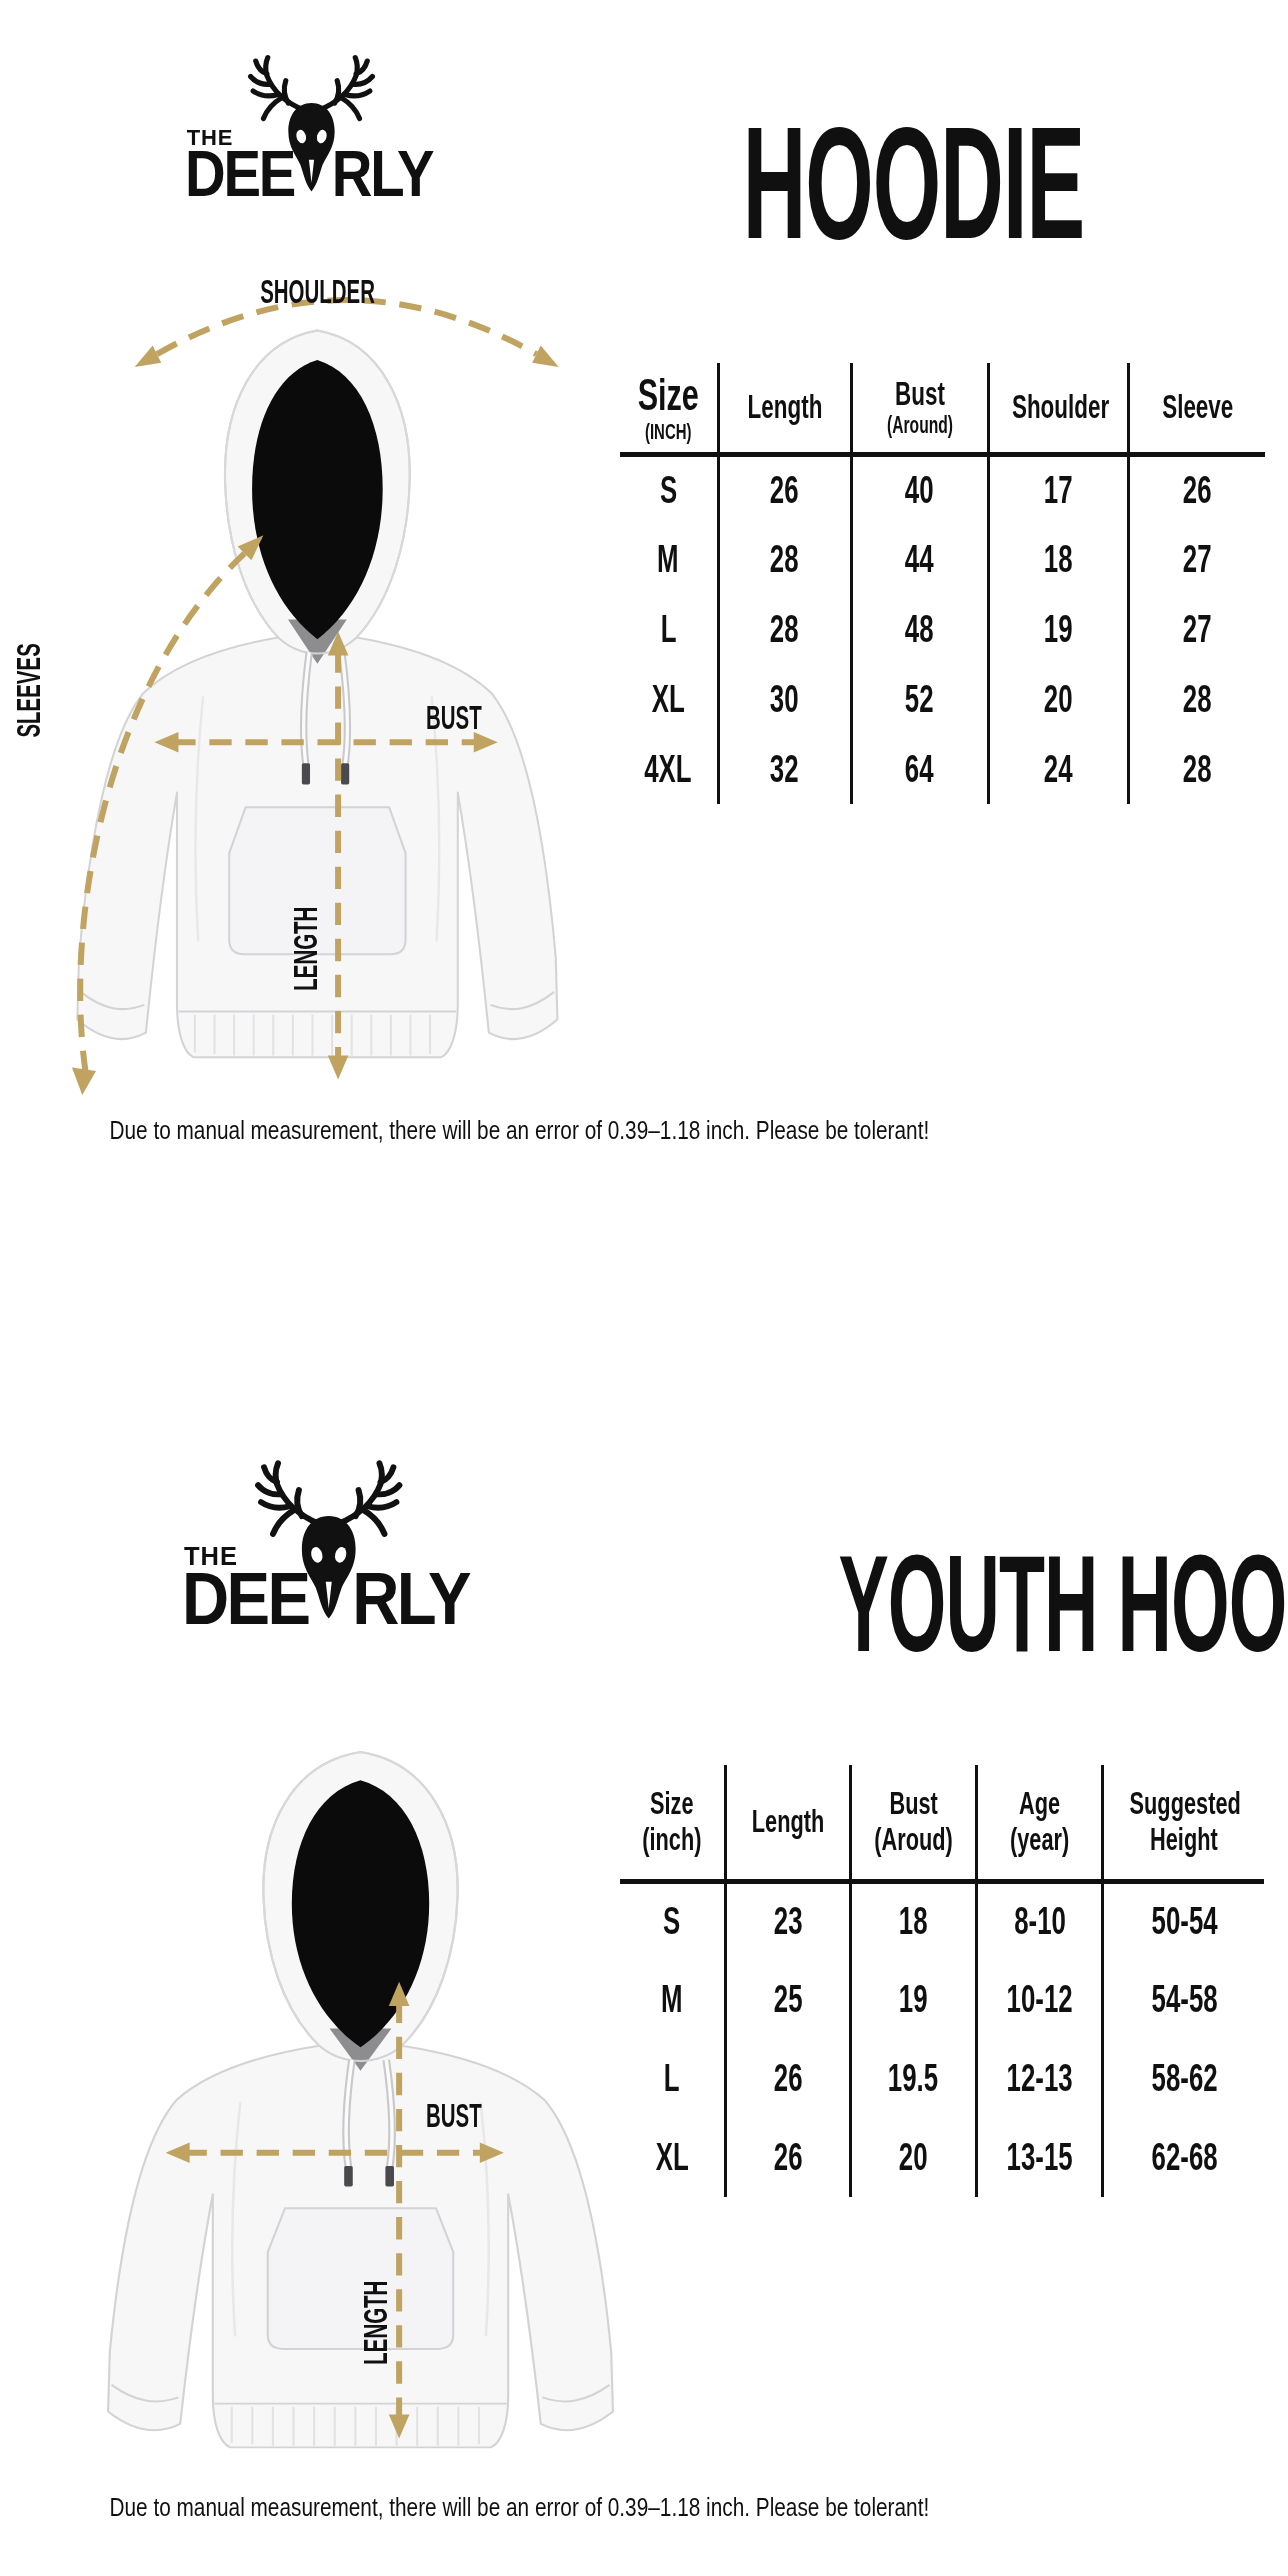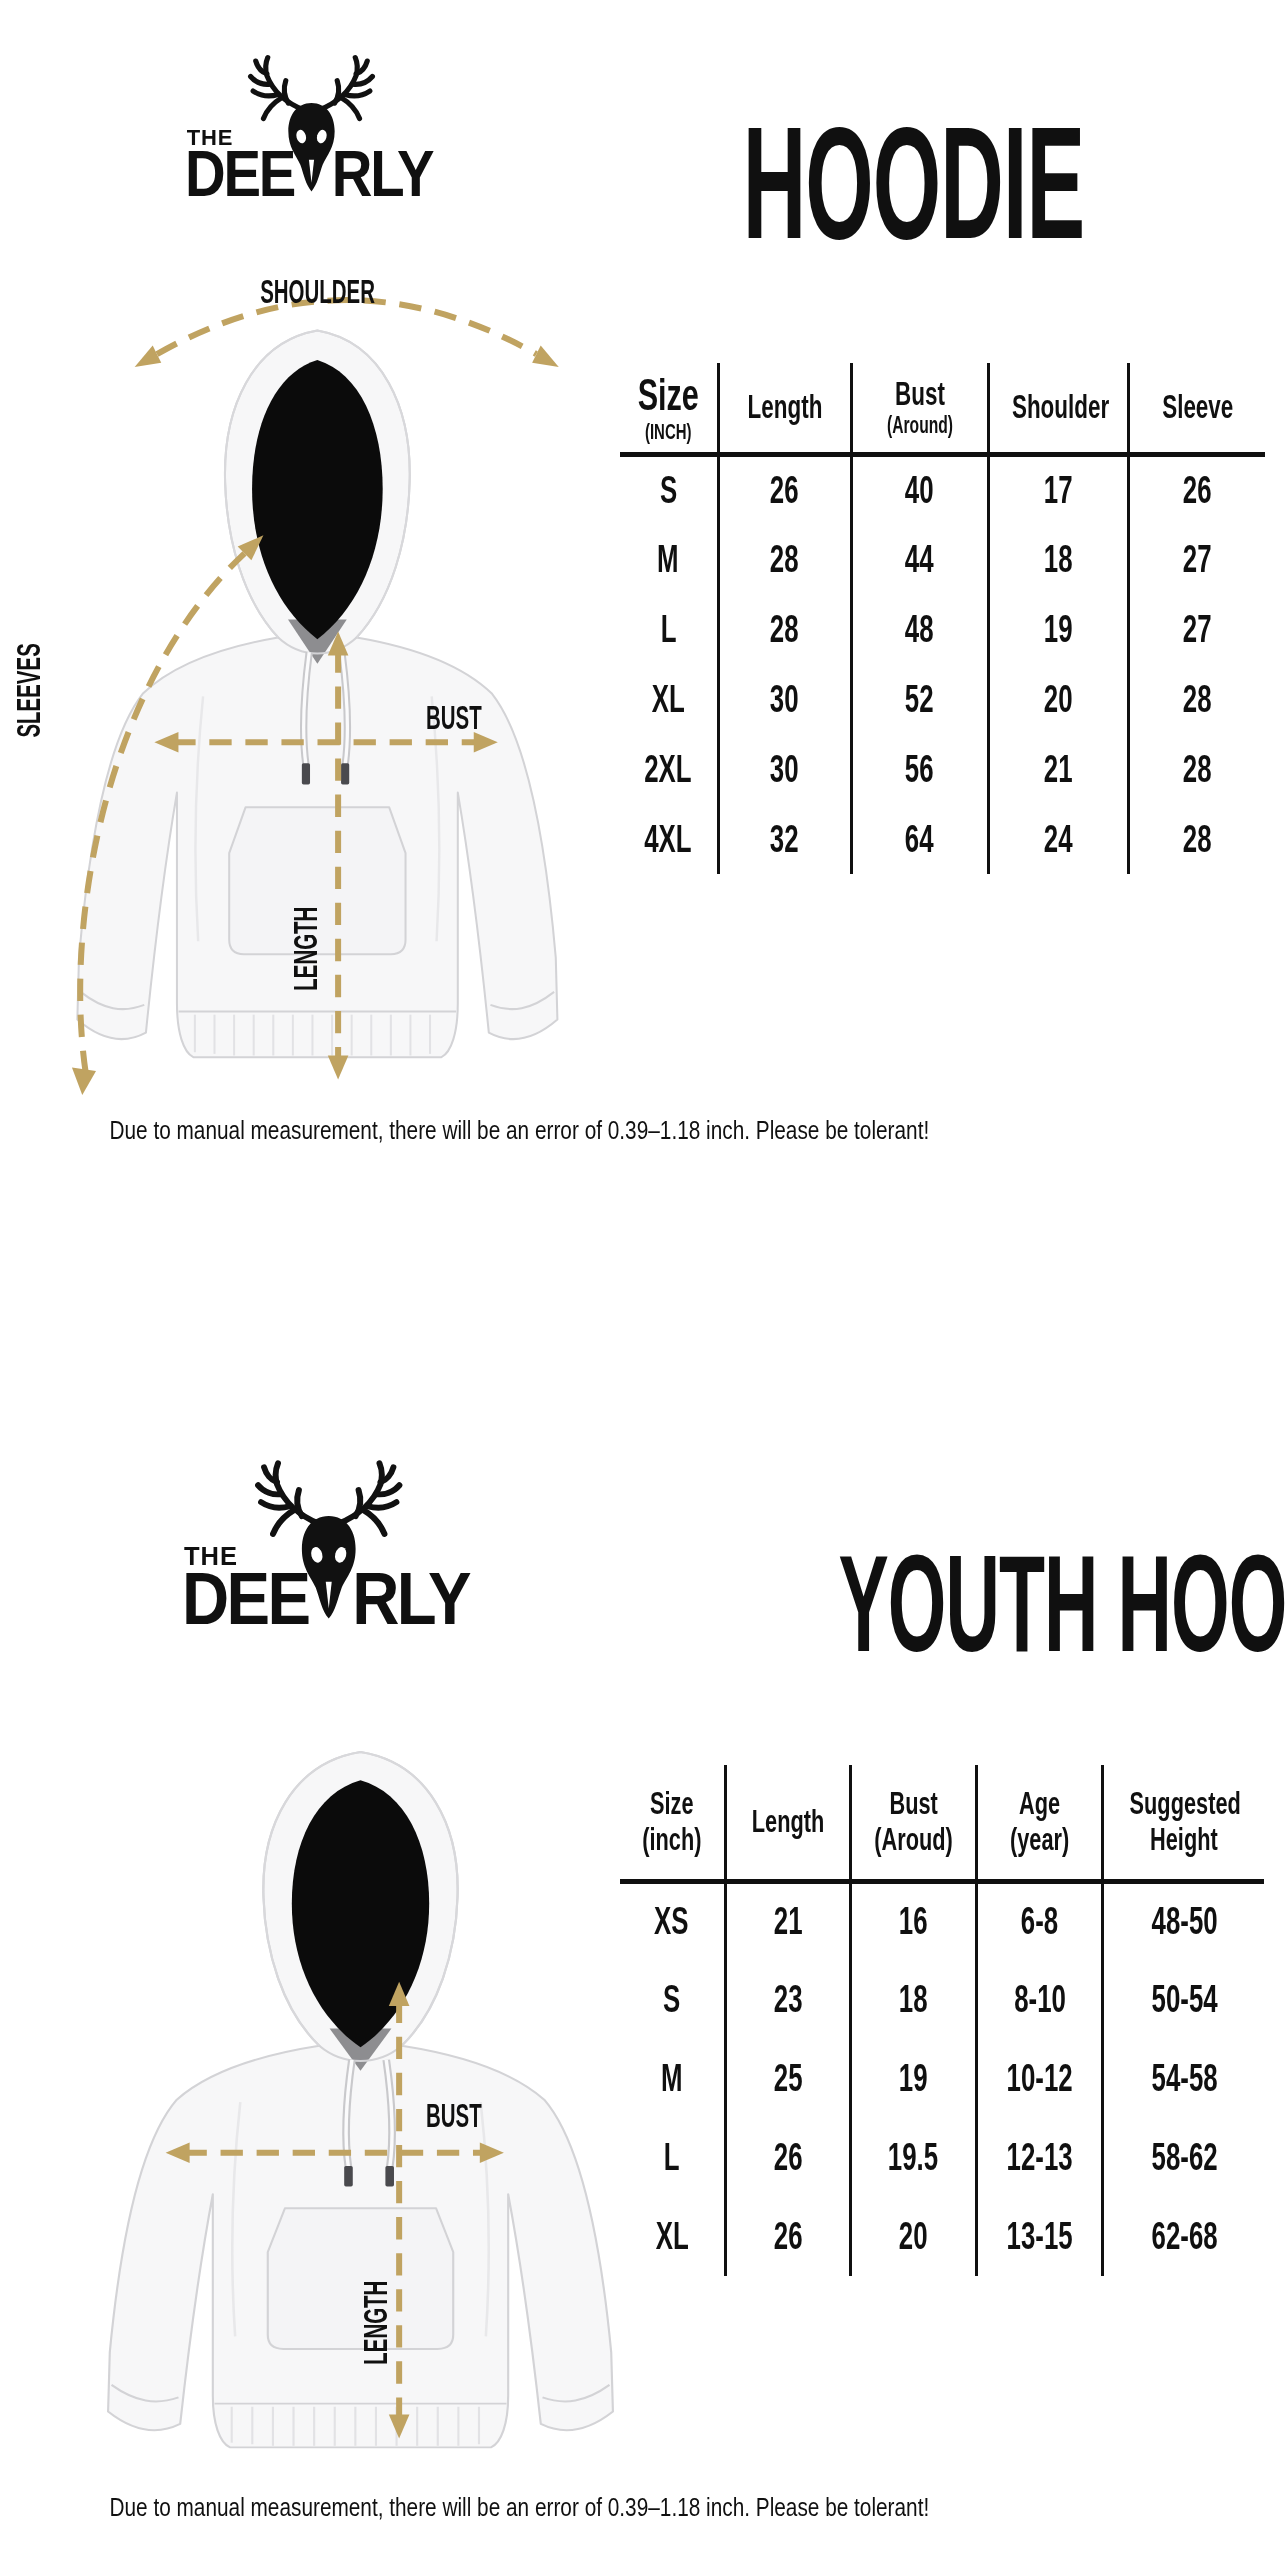--- a/index.html
+++ b/index.html
@@ -225,27 +225,20 @@
             <td><span class="cx">27</span></td>
           </tr>
         <tr>
             <td><span class="cx">XL</span></td>
             <td><span class="cx">30</span></td>
             <td><span class="cx">52</span></td>
             <td><span class="cx">20</span></td>
             <td><span class="cx">28</span></td>
           </tr>
         <tr>
-            <td><span class="cx">2XL</span></td>
-            <td><span class="cx">30</span></td>
-            <td><span class="cx">56</span></td>
-            <td><span class="cx">21</span></td>
-            <td><span class="cx">28</span></td>
-          </tr>
-        <tr>
             <td><span class="cx">4XL</span></td>
             <td><span class="cx">32</span></td>
             <td><span class="cx">64</span></td>
             <td><span class="cx">24</span></td>
             <td><span class="cx">28</span></td>
           </tr>
       </tbody>
     </table>
 
     <p class="disclaimer"><span class="cx">Due to manual measurement, there will be an error of 0.39–1.18 inch. Please be tolerant!</span></p>
@@ -299,27 +292,20 @@
               <span class="h2 cx">(year)</span>
             </th>
           <th class="col-y4">
               <span class="h1 cx">Suggested</span>
               <span class="h2 cx">Height</span>
             </th>
         </tr>
       </thead>
       <tbody>
         <tr>
-            <td><span class="cx">XS</span></td>
-            <td><span class="cx">21</span></td>
-            <td><span class="cx">16</span></td>
-            <td><span class="cx">6-8</span></td>
-            <td><span class="cx">48-50</span></td>
-          </tr>
-        <tr>
             <td><span class="cx">S</span></td>
             <td><span class="cx">23</span></td>
             <td><span class="cx">18</span></td>
             <td><span class="cx">8-10</span></td>
             <td><span class="cx">50-54</span></td>
           </tr>
         <tr>
             <td><span class="cx">M</span></td>
             <td><span class="cx">25</span></td>
             <td><span class="cx">19</span></td>

